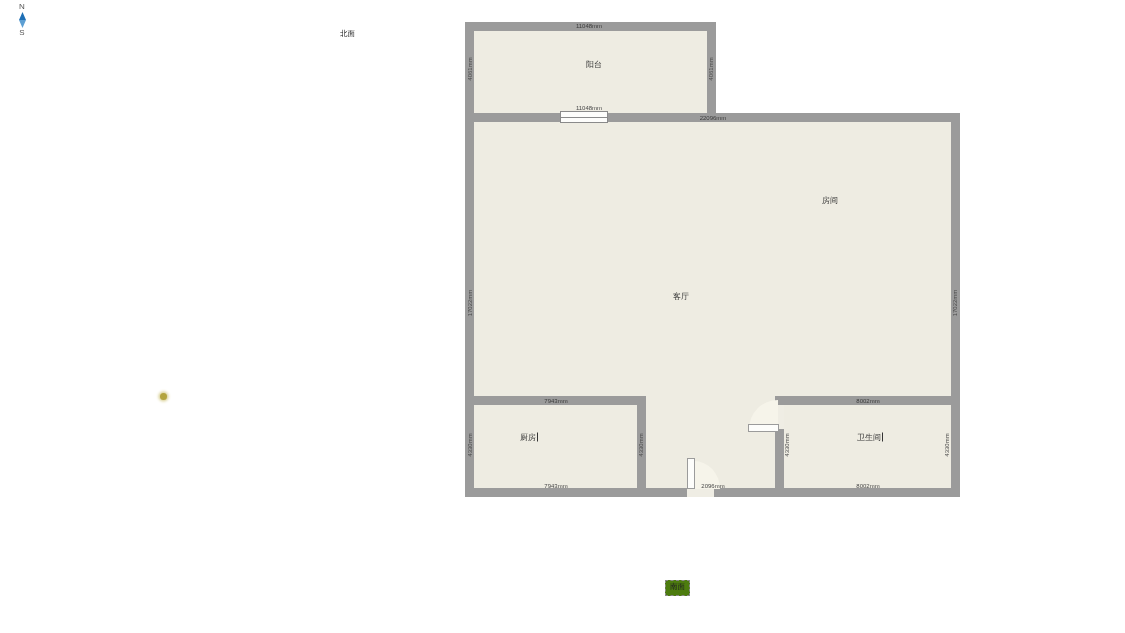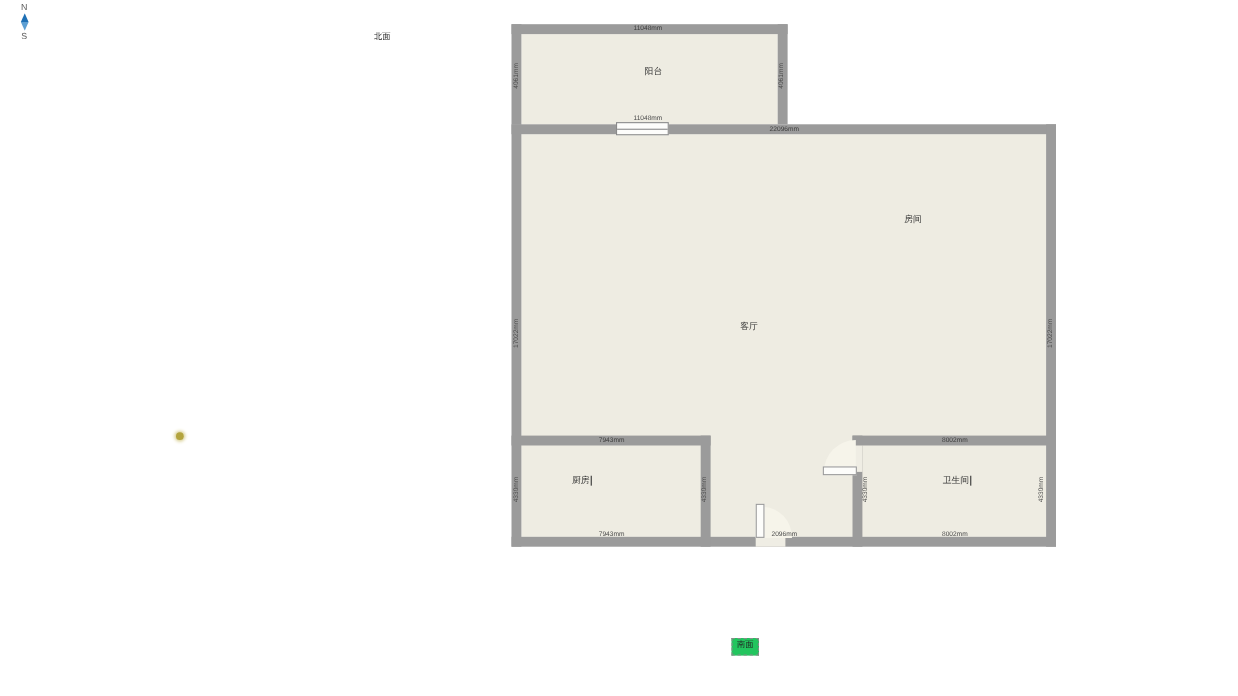--- a/index.html
+++ b/index.html
@@ -12,21 +12,21 @@
        transform:translate(-50%,-50%);line-height:1;}
   .dim.on-wall{color:#3c3c3c;}
   .dim.v{transform:translate(-50%,-50%) rotate(-90deg);}
   .room-label{position:absolute;font-size:8px;color:#333;white-space:nowrap;
        transform:translate(-50%,-50%);line-height:1;display:flex;align-items:center;}
   .caret{display:inline-block;width:1px;height:9px;background:#333;margin-left:1px;}
   .compass{position:absolute;left:12px;top:3px;width:20px;text-align:center;
        font-size:8px;color:#555;line-height:1;}
   .compass svg{display:block;margin:1px auto;}
   .side-label{position:absolute;font-size:7.5px;color:#222;line-height:1;font-family:Liberation Mono, monospace;}
-  .south-box{border:1px dashed #8a8a8a;padding:3px 4px;background:#22c55e;}
+  .south-box{border:1px dashed #8a8a8a;padding:3px 4px;background:#4d7c0f;}
   .window-sym{position:absolute;background:#fdfdfb;border:1px solid #8a8a8a;}
   .window-sym .pane{position:absolute;left:0;right:0;top:50%;height:1px;background:#8a8a8a;}
   .door-leaf{position:absolute;background:#fdfdfb;border:1px solid #9b9b9b;box-sizing:border-box;}
   .door-swing{position:absolute;background:#f6f4ea;}
   .swing-tl{border-radius:100% 0 0 0;}
   .swing-tr{border-radius:0 100% 0 0;}
   .dot{position:absolute;width:7px;height:7px;border-radius:50%;
        box-shadow:0 0 3px 1.5px #d9d094;}
 </style>
 </head>

